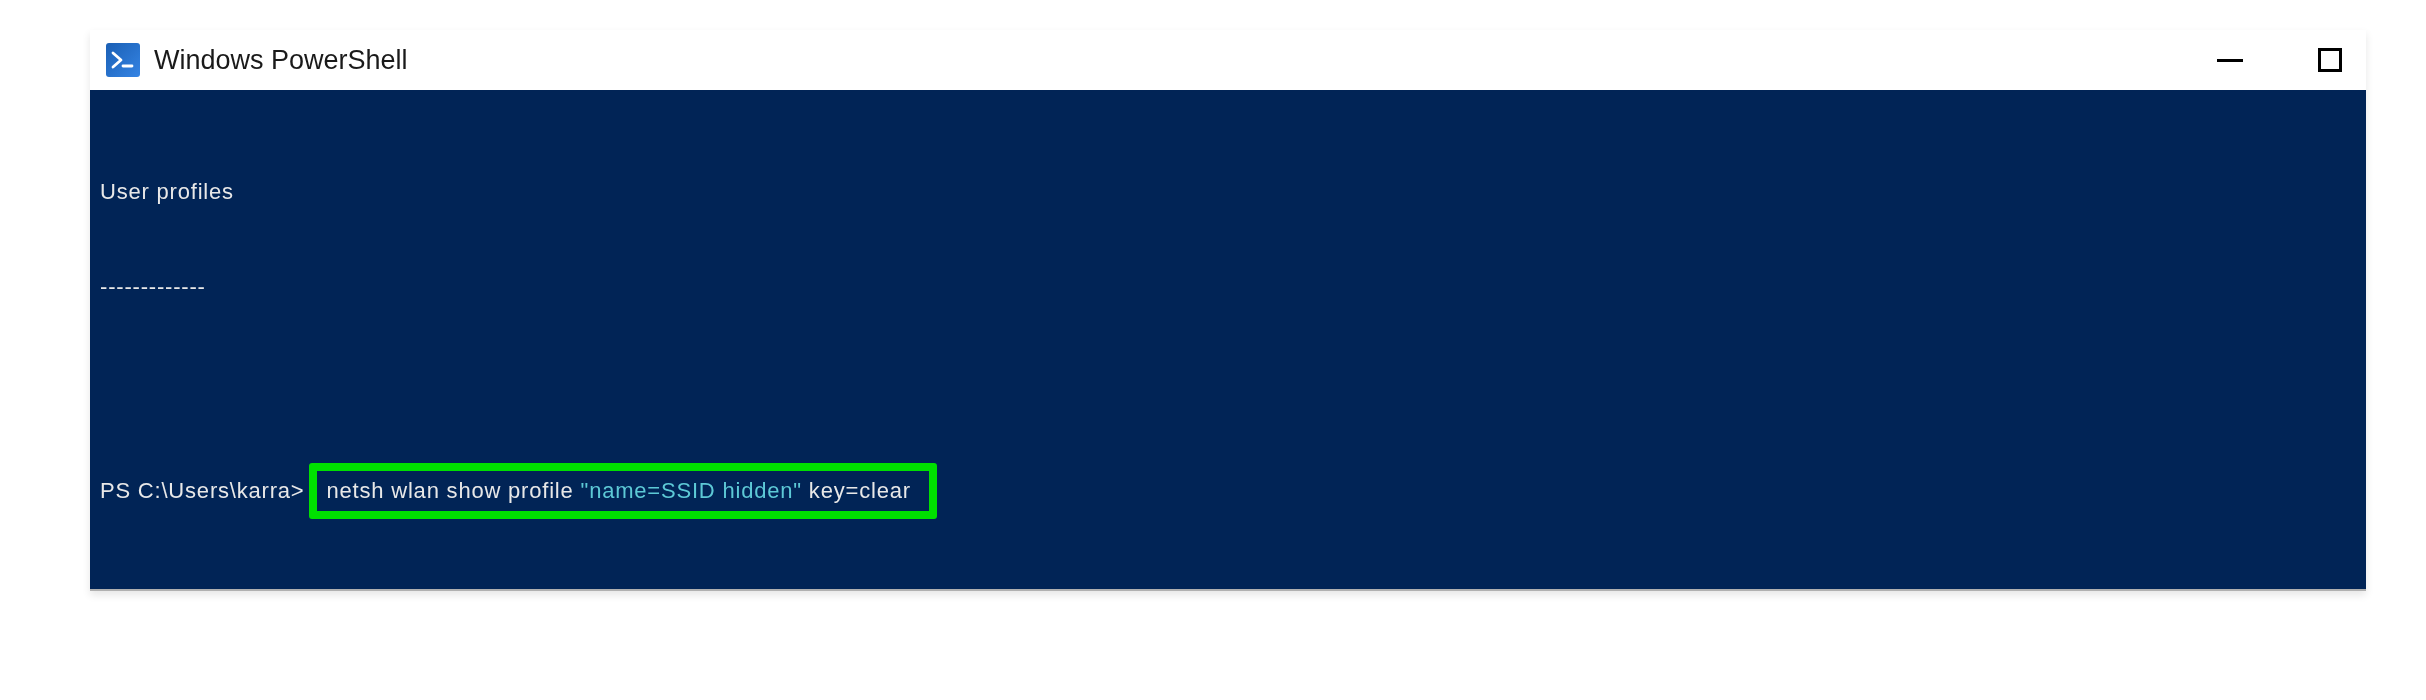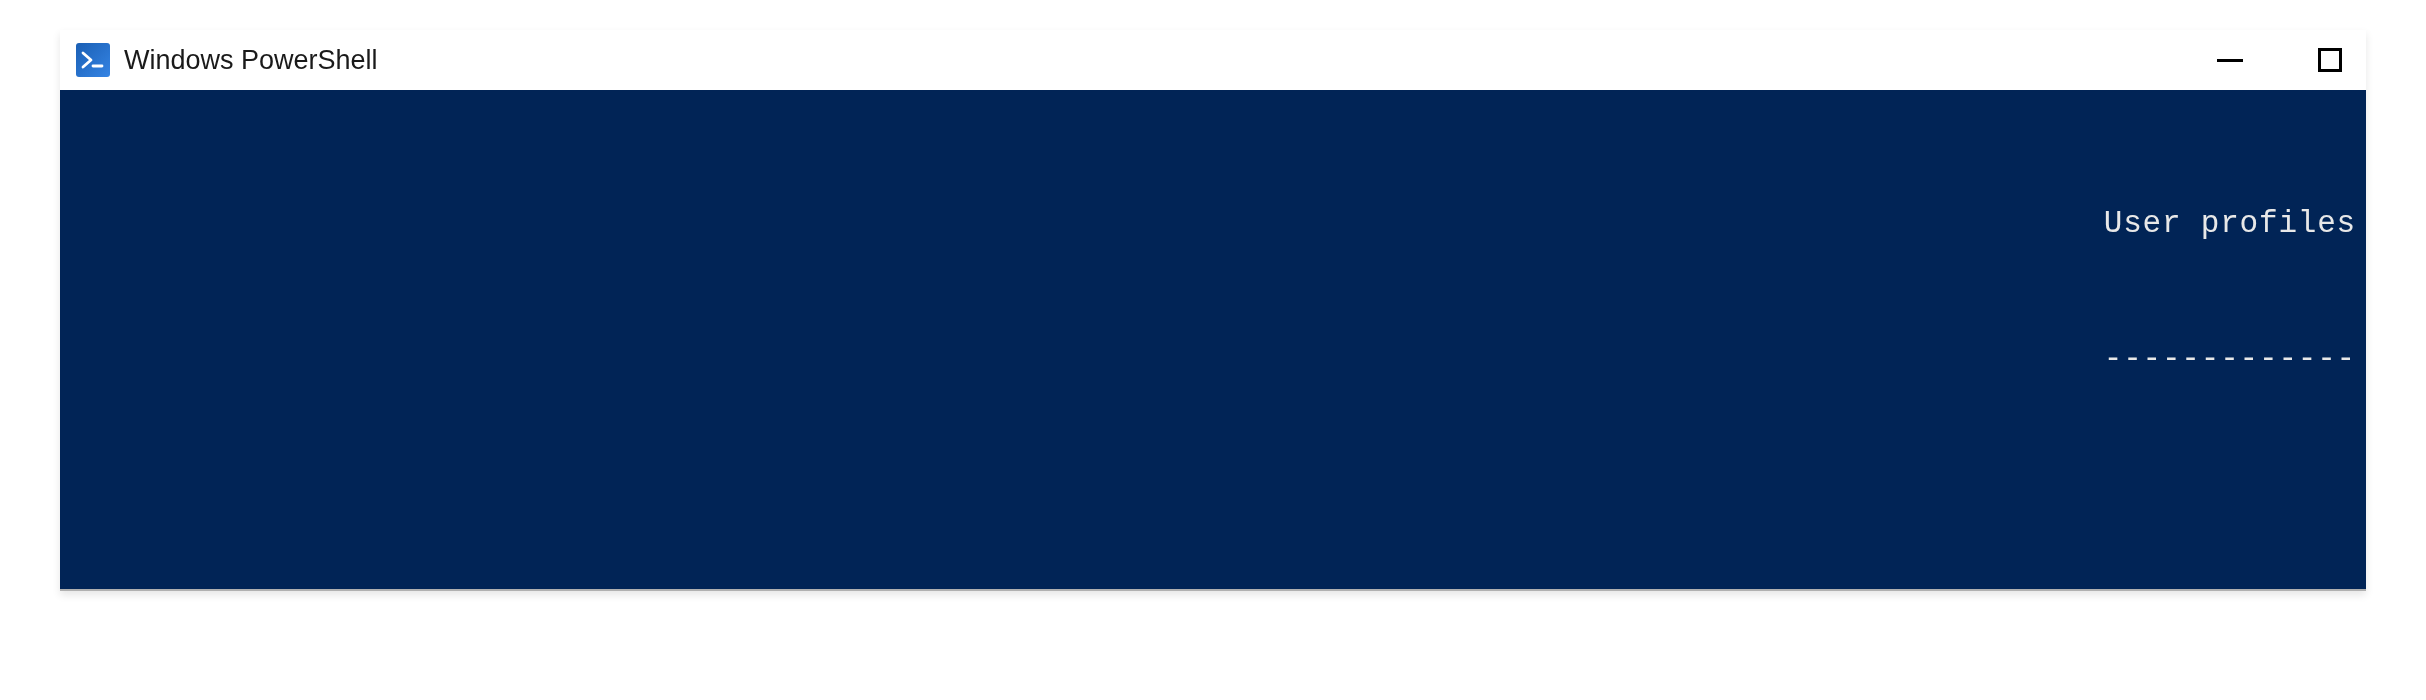--- a/index.html
+++ b/index.html
@@ -6,22 +6,21 @@
     html, body {
       width: 2426px;
       height: 700px;
       background: #ffffff;
       font-family: "Segoe UI", Tahoma, sans-serif;
       overflow: hidden;
     }
     .outer {
       width: 2426px;
       height: 651px;
-      padding: 30px 60px 60px 60px;
-      text-align: right;
+      padding: 30px 60px 60px 90px;
     }
     .window {
       width: 100%;
       height: 100%;
       display: flex;
       flex-direction: column;
       border-bottom: 2px solid #b0b0b0;
       box-shadow: 0 4px 8px rgba(0,0,0,0.1);
     }
     
@@ -80,22 +79,22 @@
     .maximize-glyph {
       width: 24px;
       height: 24px;
       border: 3px solid #000;
     }
     
     .terminal {
       flex: 1;
       background: #012456;
       padding: 22px 10px 30px 10px;
-      font-family: Liberation Mono, monospace;
-      font-size: 31px;
+      font-family: Liberation Sans, sans-serif;
+      font-size: 22px;
       line-height: 1.45;
       color: #e8e8e8;
       white-space: pre;
       letter-spacing: 0.8px;
       overflow: hidden;
     }
     .line {
       min-height: 1.45em;
     }
     .cmd-row {

